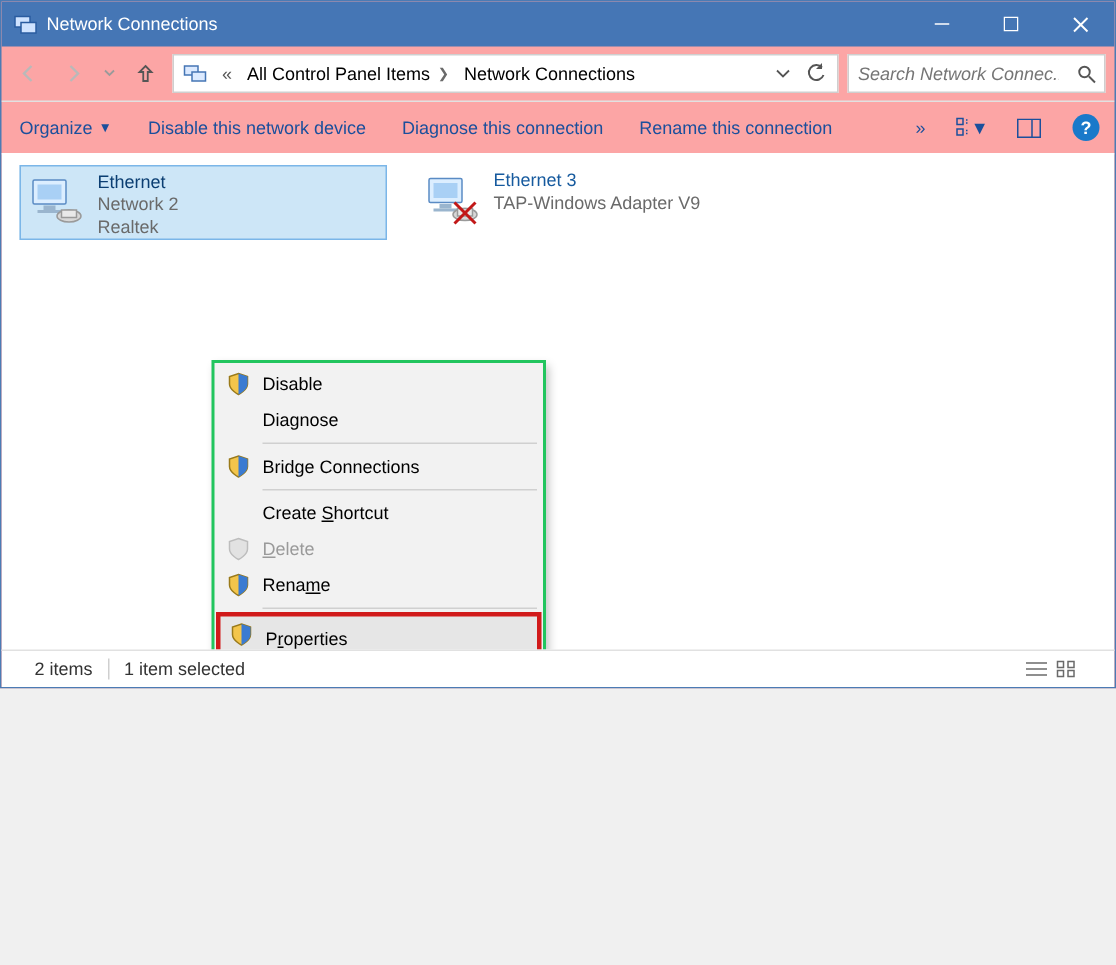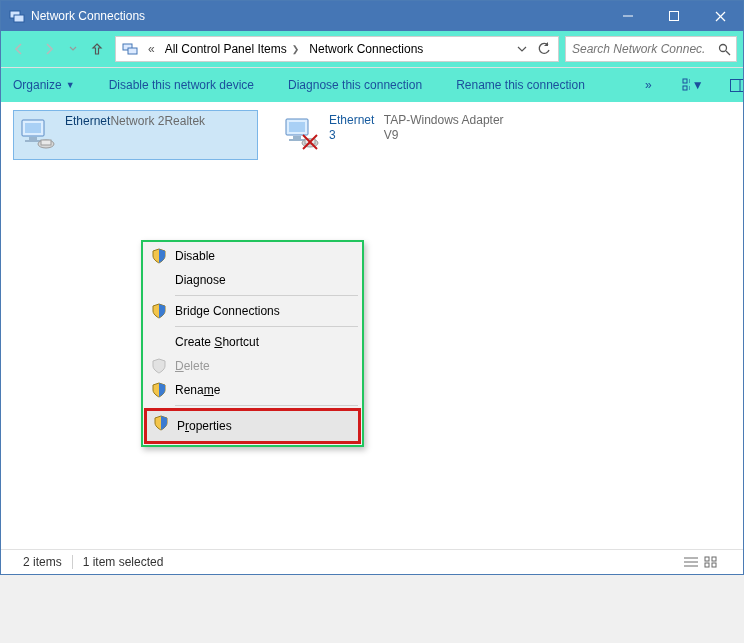--- a/index.html
+++ b/index.html
@@ -1,16 +1,16 @@
 <!DOCTYPE html>
 <html><head>
 <meta charset="utf-8">
 <style>
   html,body{margin:0;padding:0;font-family:"Segoe UI",Arial,sans-serif;font-size:12px;color:#000;background:#f0f0f0;}
-  .window{width:744px;height:575px;background:#5eead4;border:1px solid #4b7bb4;box-sizing:border-box;position:relative;overflow:hidden;}
+  .window{width:744px;height:459px;background:#fca5a5;border:1px solid #4b7bb4;box-sizing:border-box;position:relative;overflow:hidden;}
   
   .titlebar{height:30px;background:#4576b5;display:flex;align-items:center;color:#fff;}
   .titlebar .icon-slot{width:16px;height:16px;margin:0 6px 0 8px;display:flex;align-items:center;justify-content:center;}
   .titlebar .title{flex:0 0 auto;font-size:12px;}
   .titlebar .spacer{flex:1;}
   .winbtn{width:46px;height:30px;display:flex;align-items:center;justify-content:center;color:#fff;}
   .winbtn.close{background:transparent;}
   
   .addr-row{height:36px;display:flex;align-items:center;gap:6px;padding:0 6px;border-bottom:1px solid #e1e1e1;}
   .navbtn{width:24px;height:24px;display:flex;align-items:center;justify-content:center;color:#b9b9b9;border-radius:2px;}
@@ -21,33 +21,33 @@
   .crumb{padding:0 6px 0 4px;height:100%;display:flex;align-items:center;color:#000;white-space:nowrap;}
   .crumb .chev{margin-left:5px;color:#6a6a6a;font-size:9px;}
   .crumb.muted{color:#555;}
   .addrbox .grow{flex:1;}
   .addr-end{display:flex;align-items:center;gap:2px;padding:0 4px;}
   .addr-end .ib{width:20px;height:22px;display:flex;align-items:center;justify-content:center;color:#555;}
   .searchbox{width:170px;height:24px;border:1px solid #cfcfcf;display:flex;align-items:center;background:#fff;}
   .searchbox input{flex:1;border:none;outline:none;font:inherit;font-style:italic;color:#7a7a7a;padding:0 6px;min-width:0;background:transparent;}
   .searchbox .sb{width:24px;height:100%;display:flex;align-items:center;justify-content:center;color:#555;}
   
-  .cmd-row{height:34px;display:flex;align-items:center;border-bottom:1px solid #e6e6e6;padding:0 8px;gap:26px;}
+  .cmd-row{height:34px;display:flex;align-items:center;border-bottom:1px solid #e6e6e6;padding:0 8px;gap:16px;justify-content:flex-end;}
   .cmd-item{color:#1b4f9c;display:flex;align-items:center;gap:4px;height:100%;padding:0 4px;white-space:nowrap;}
   .cmd-item .dd{font-size:9px;color:#1b4f9c;}
   .cmd-row .gap{flex:1;}
   .cmd-ic{width:22px;height:22px;display:flex;align-items:center;justify-content:center;color:#1b4f9c;}
   .help{color:#fff;background:#1979ca;border-radius:50%;width:18px;height:18px;display:flex;align-items:center;justify-content:center;font-weight:bold;font-size:12px;}
   
   .content{position:absolute;top:101px;bottom:24px;left:0;right:0;background:#fff;overflow:hidden;}
   .items{display:flex;gap:20px;padding:8px 12px;}
   .conn{width:245px;height:50px;display:flex;align-items:flex-start;padding:3px;box-sizing:border-box;}
   .conn.selected{background:#cde6f7;border:1px solid #7bb6e8;}
   .conn .nic-icon{width:40px;height:40px;margin-right:8px;display:flex;align-items:center;justify-content:center;}
-  .conn .meta{display:flex;flex-direction:row;line-height:15px;}
+  .conn .meta{display:flex;flex-direction:column;line-height:15px;}
   .conn .name{color:#165a9e;}
   .conn.selected .name{color:#0b3e72;}
   .conn .l2,.conn .l3{color:#6a6a6a;}
   
   .status{position:absolute;left:0;right:0;bottom:0;height:24px;border-top:1px solid #e1e1e1;display:flex;align-items:center;padding:0 22px;color:#333;background:#fff;}
   .status .divider{width:1px;height:14px;background:#cfcfcf;margin:0 10px;}
   .status .grow{flex:1;}
   .status .vib{width:20px;height:16px;display:flex;align-items:center;justify-content:center;color:#6a6a6a;}
   
   .ctx{position:absolute;left:140px;top:138px;width:215px;background:#f2f2f2;border:2px solid #22c55e;box-shadow:2px 3px 6px rgba(0,0,0,0.25);padding:2px;}

